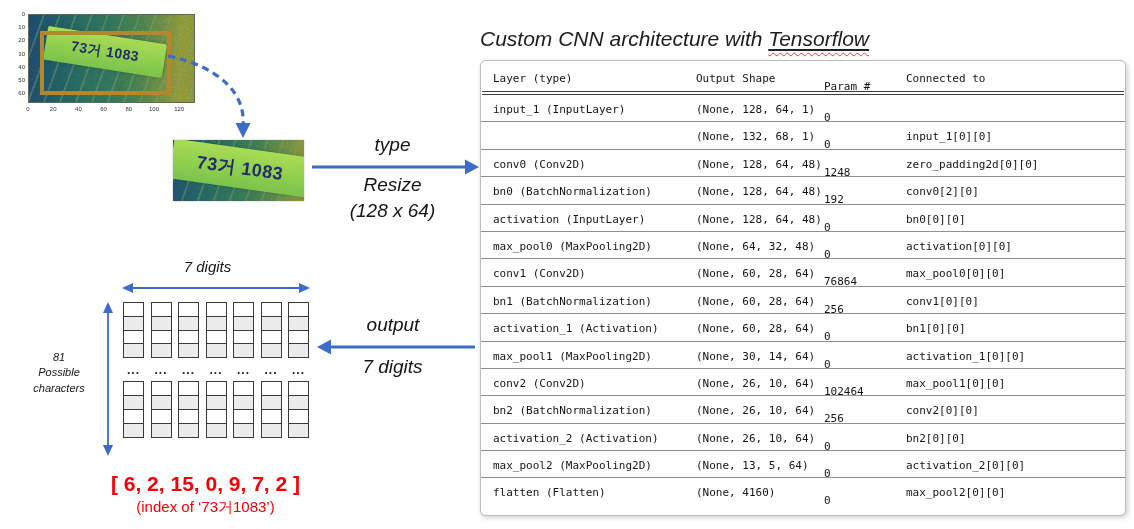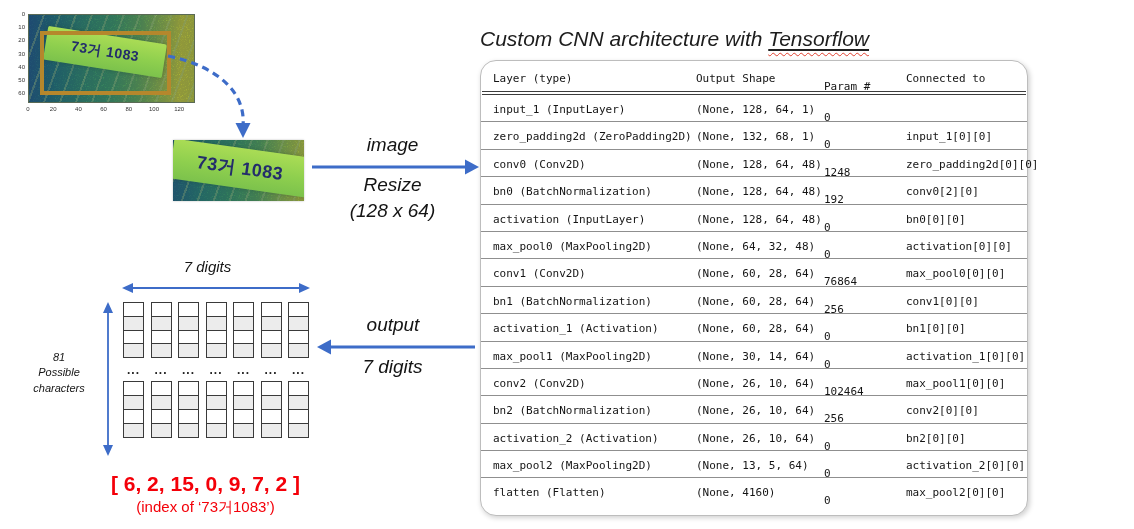--- a/index.html
+++ b/index.html
@@ -69,22 +69,22 @@
 
   
   .main-title{
     left:480px;top:27px;width:560px;font-style:italic;font-size:21px;color:#1d1d1d;
   }
   .tf-u{text-decoration:underline;text-decoration-color:#222;text-underline-offset:3px;}
   .tf-w{text-decoration:underline wavy #e0402f;text-decoration-thickness:1px;text-underline-offset:6px;}
 
   
   .panel{
-    left:480px;top:60px;width:548px;height:456px;background:#fff;
-    border:1px solid var(--panel-border);border-radius:16px;
+    left:480px;top:60px;width:646px;height:456px;background:#fff;
+    border:1px solid var(--panel-border);border-radius:6px;
     box-shadow:1.5px 2px 5px rgba(0,0,0,.18);
     font-family:"DejaVu Sans Mono",monospace;font-size:11px;color:#141414;
     padding:8px 0 0 0;
   }
   .thead{position:relative;height:21px;}
   .tc{position:absolute;top:3px;white-space:pre;}
   .c1{left:12px;} .c2{left:215px;} .c3{left:343px;margin-top:8px;} .c4{left:425px;text-align:center;}
   .dsep{height:4px;border-top:1.5px solid #3c3c3c;border-bottom:1.5px solid #3c3c3c;margin:1px 1px 0 1px;}
   .trow{position:relative;height:27.4px;border-bottom:1px solid #8f8f8f;}
   .trow:last-child{border-bottom:none;}
@@ -162,21 +162,21 @@
 <div class="abs cropped-img">
   <div class="stripes"></div>
   <svg class="noise-svg" preserveAspectRatio="none">
     <rect width="100%" height="100%" filter="url(#nz)" opacity="0.33"></rect>
   </svg>
   <div class="plate-band crop">
     <span>73거 1083</span>
   </div>
 </div>
 
-<div class="abs flow-label input-label">image</div>
+<div class="abs flow-label input-label">type</div>
 <svg class="abs input-arrow" viewBox="0 0 170 22">
   <line x1="2" y1="11" x2="156" y2="11" stroke="var(--arrow-blue)" stroke-width="3"></line>
   <polygon points="155,3.5 169,11 155,18.5" fill="var(--arrow-blue)"></polygon>
 </svg>
 <div class="abs flow-label resize-1">Resize</div>
 <div class="abs flow-label resize-2">(128 x 64)</div>
 
 <div class="abs flow-label output-label">output</div>
 <svg class="abs output-arrow" viewBox="0 0 162 22">
   <line x1="160" y1="11" x2="15" y2="11" stroke="var(--arrow-blue)" stroke-width="3"></line>
@@ -195,21 +195,20 @@
     </div>
   <div class="dsep"></div>
   <div>
       <div class="trow">
         <span class="tc c1">input_1 (InputLayer)</span>
         <span class="tc c2">(None, 128, 64, 1)</span>
         <span class="tc c3">0</span>
         <span class="tc c4"></span>
       </div>
       <div class="trow">
-        <span class="tc c1">zero_padding2d (ZeroPadding2D)</span>
         <span class="tc c2">(None, 132, 68, 1)</span>
         <span class="tc c3">0</span>
         <span class="tc c4">input_1[0][0]</span>
       </div>
       <div class="trow">
         <span class="tc c1">conv0 (Conv2D)</span>
         <span class="tc c2">(None, 128, 64, 48)</span>
         <span class="tc c3">1248</span>
         <span class="tc c4">zero_padding2d[0][0]</span>
       </div>

